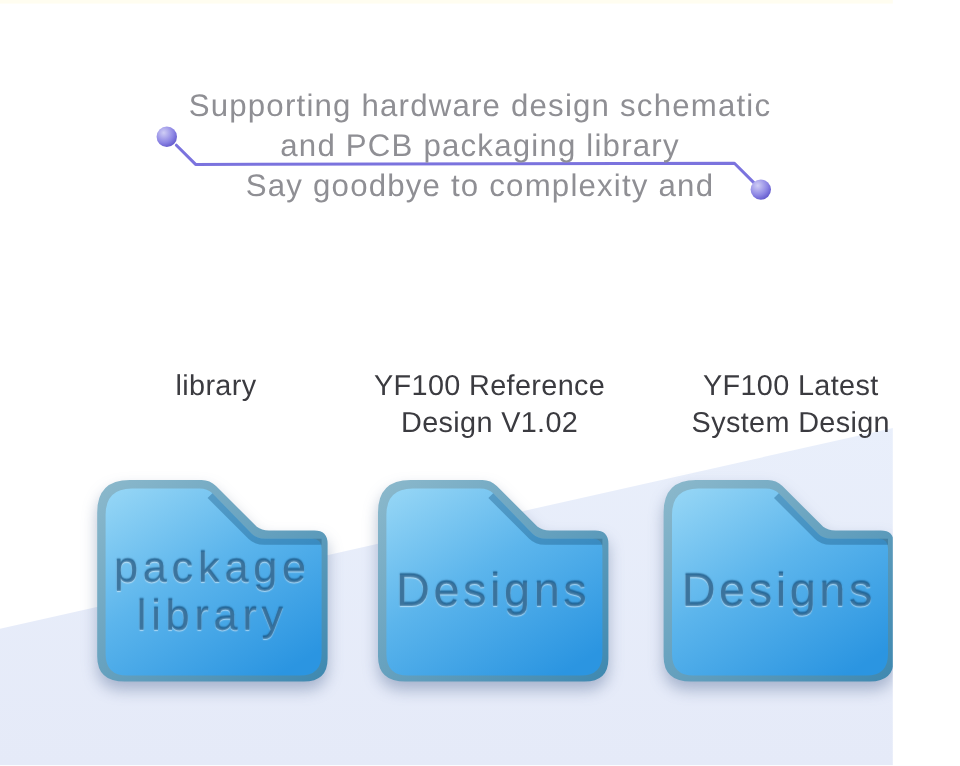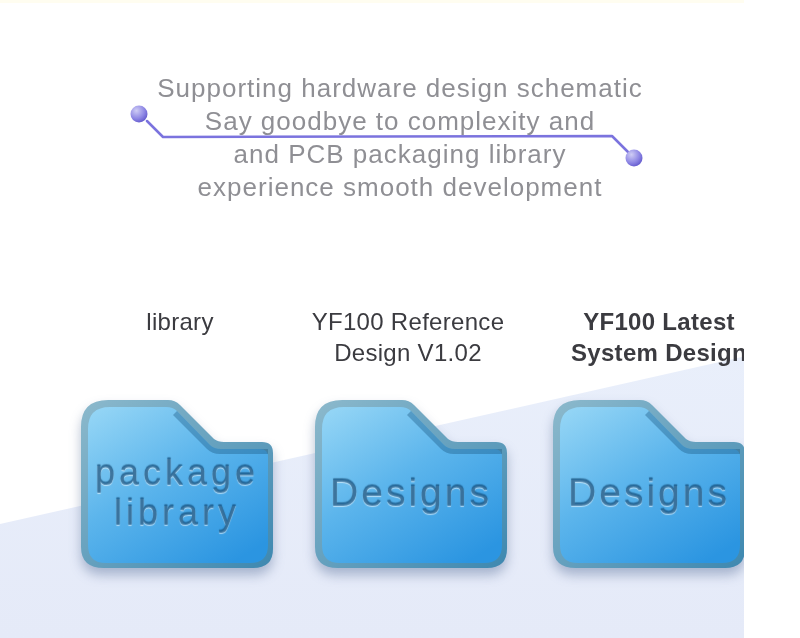--- a/index.html
+++ b/index.html
@@ -23,21 +23,21 @@
     font-weight:400;
   }
 
   .col-title {
     position:absolute; top:306px; width:212px;
     text-align:center; color:#3b3b40;
     font-size:24px; line-height:31px; letter-spacing:0.3px;
   }
   .col-title.c1 { left:74px; }
   .col-title.c2 { left:305px; width:206px; }
-  .col-title.c3 { left:556px; width:206px;font-weight:bold; }
+  .col-title.c3 { left:556px; width:206px; }
 
   .folder {
     position:absolute; top:393px; width:206px; height:182px;
   }
   .folder.f1 { left:74px; }
   .folder.f2 { left:308px; }
   .folder.f3 { left:546px; }
   .folder > svg {
     position:absolute; top:0; left:0;
     filter: drop-shadow(0 7px 6px rgba(70,95,140,0.40));
@@ -76,23 +76,22 @@
         <stop offset="1" stop-color="#5a50c8"></stop>
       </radialGradient>
     </defs>
     <polyline points="147,121 163,137 612,136 629,153" fill="none" stroke="#7b73de" stroke-width="2.5" stroke-linejoin="round" stroke-linecap="round"></polyline>
     <circle cx="139" cy="114" r="8.5" fill="url(#sphereGrad)"></circle>
     <circle cx="634" cy="158" r="8.5" fill="url(#sphereGrad)"></circle>
   </svg>
 
   <div class="hero">
     <div>Supporting hardware design schematic</div>
+    <div>and PCB packaging library</div>
     <div>Say goodbye to complexity and</div>
-    <div>and PCB packaging library</div>
-    <div>experience smooth development</div>
   </div>
 
   <div class="col-title c1">
     <div>library</div>
   </div>
   <div class="col-title c2">
     <div>YF100 Reference</div>
     <div>Design V1.02</div>
   </div>
   <div class="col-title c3">

